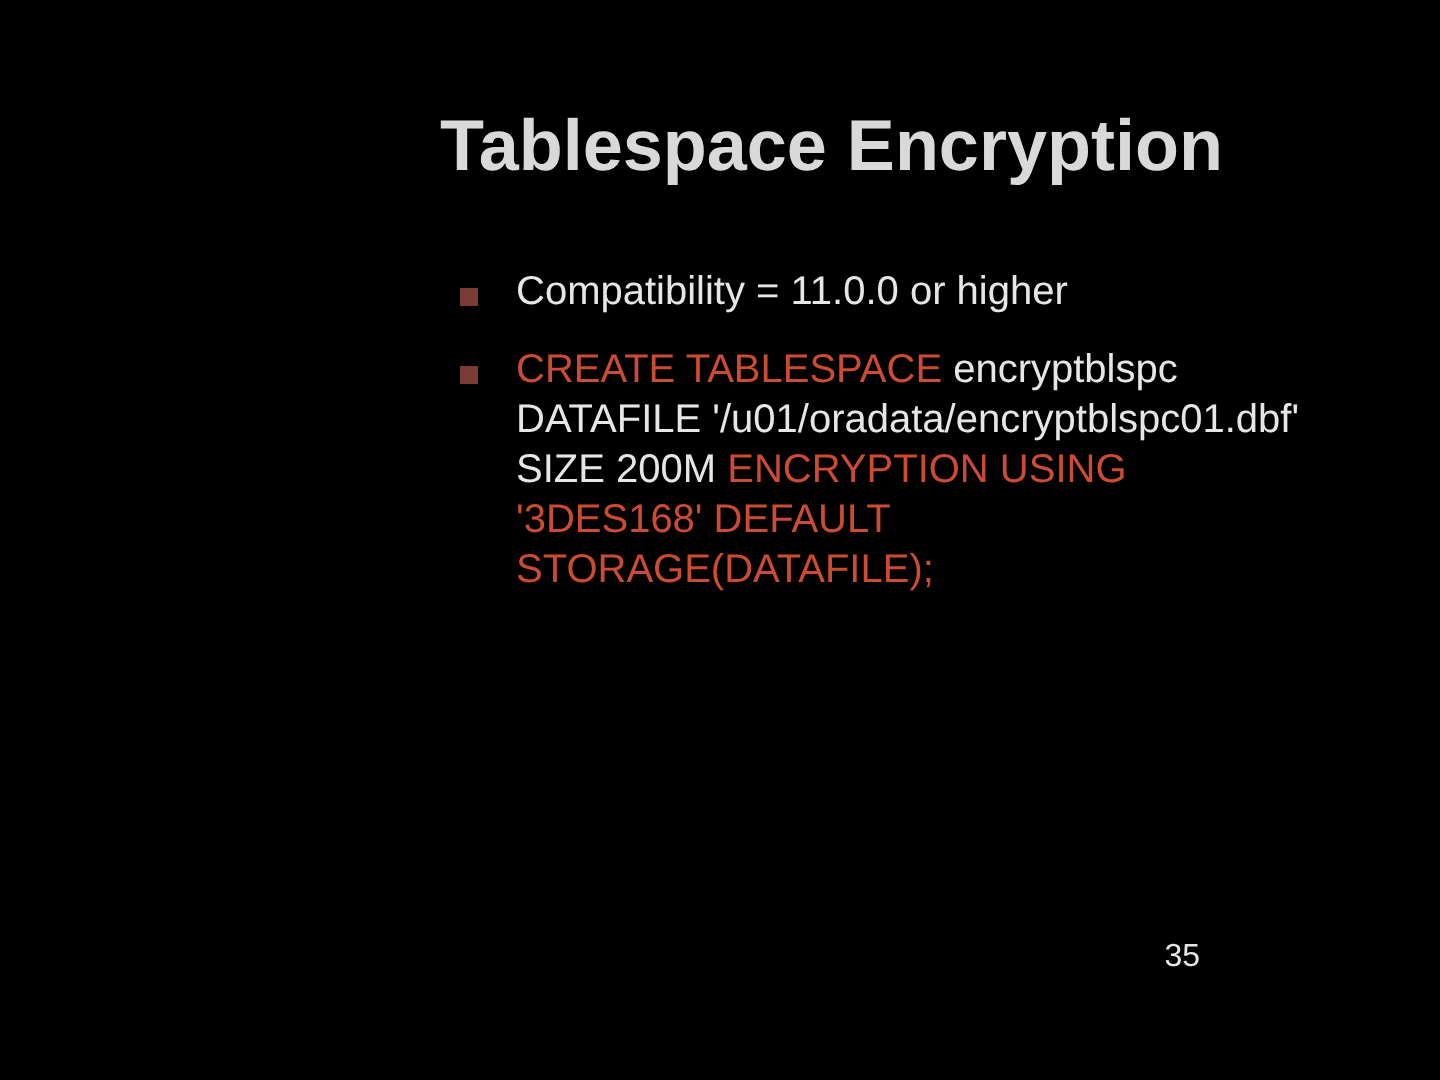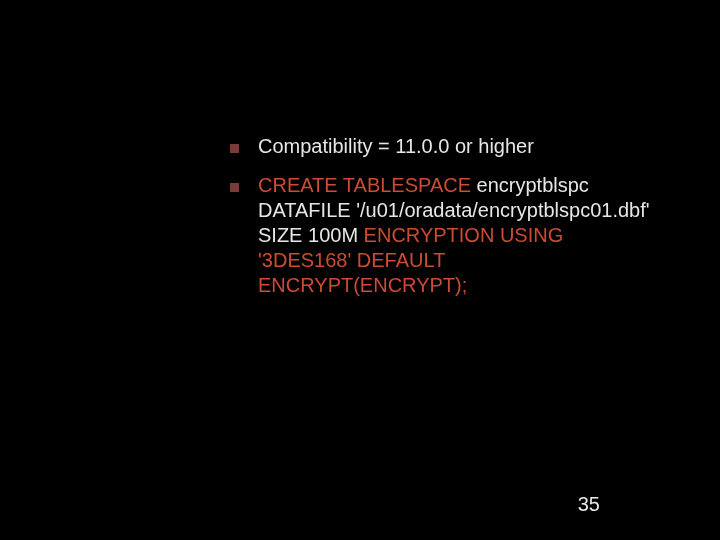--- a/index.html
+++ b/index.html
@@ -44,41 +44,42 @@
     top: 10px;
     width: 9px;
     height: 9px;
     background: #7a3a36;
   }
   .white { color: #e6e6e6; }
   .red   { color: #cc4b33; }
   .page-num {
     position: absolute;
     right: 120px;
-    bottom: 24px;
+    bottom: 52px;
     color: #e6e6e6;
-    font-size: 20px;
+    font-size: 16px;
   }
 </style>
 </head>
 <body>
 
 <div class="slide">
 
+  <div class="title">Tablespace Encryption</div>
 
   <div class="body">
 
     <div class="item">
       <span class="bullet"></span>
       <span class="white">Compatibility = 11.0.0 or higher</span>
     </div>
 
     <div class="item">
       <span class="bullet"></span>
-      <span class="red">CREATE TABLESPACE</span><span class="white"> encryptblspc DATAFILE '/u01/oradata/encryptblspc01.dbf' SIZE 100M </span><span class="red">ENCRYPTION USING '3DES168' DEFAULT ENCRYPT(ENCRYPT);</span>
+      <span class="red">CREATE TABLESPACE</span><span class="white"> encryptblspc DATAFILE '/u01/oradata/encryptblspc01.dbf' SIZE 200M </span><span class="red">ENCRYPTION USING '3DES168' DEFAULT STORAGE(DATAFILE);</span>
     </div>
 
 
   </div>
 
   <div class="page-num">35</div>
 
 </div>
 
 </body></html>

